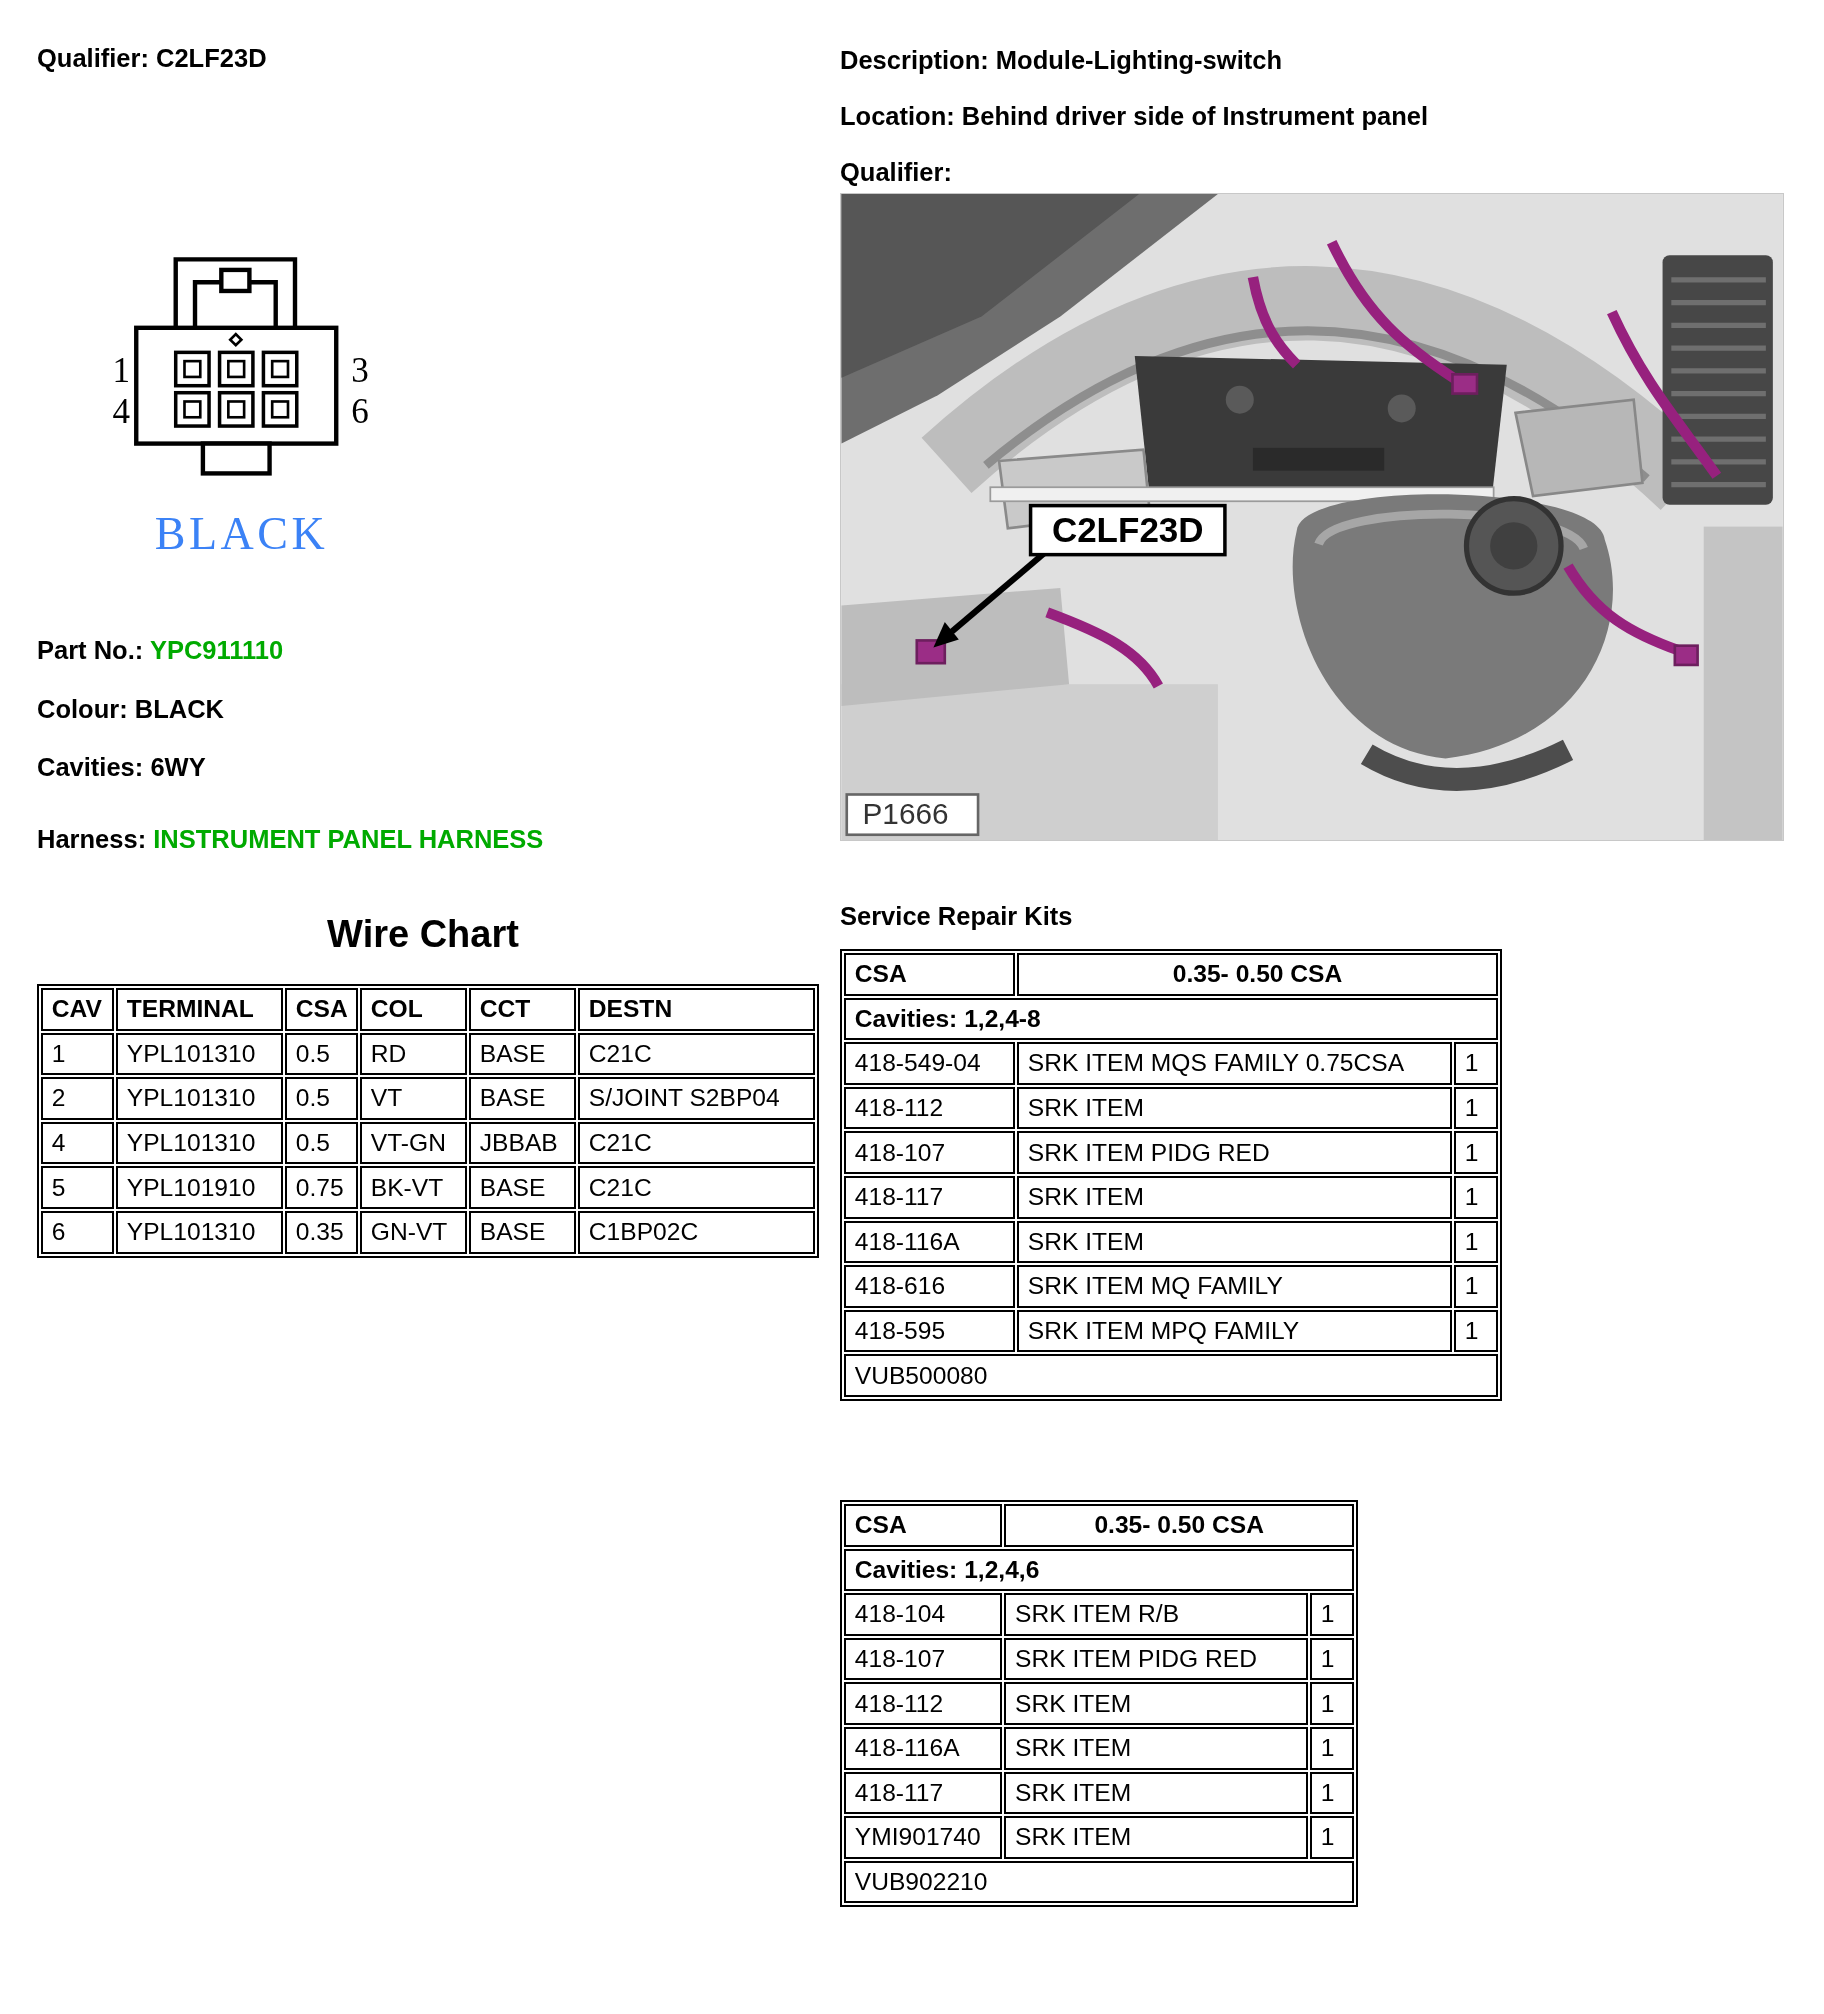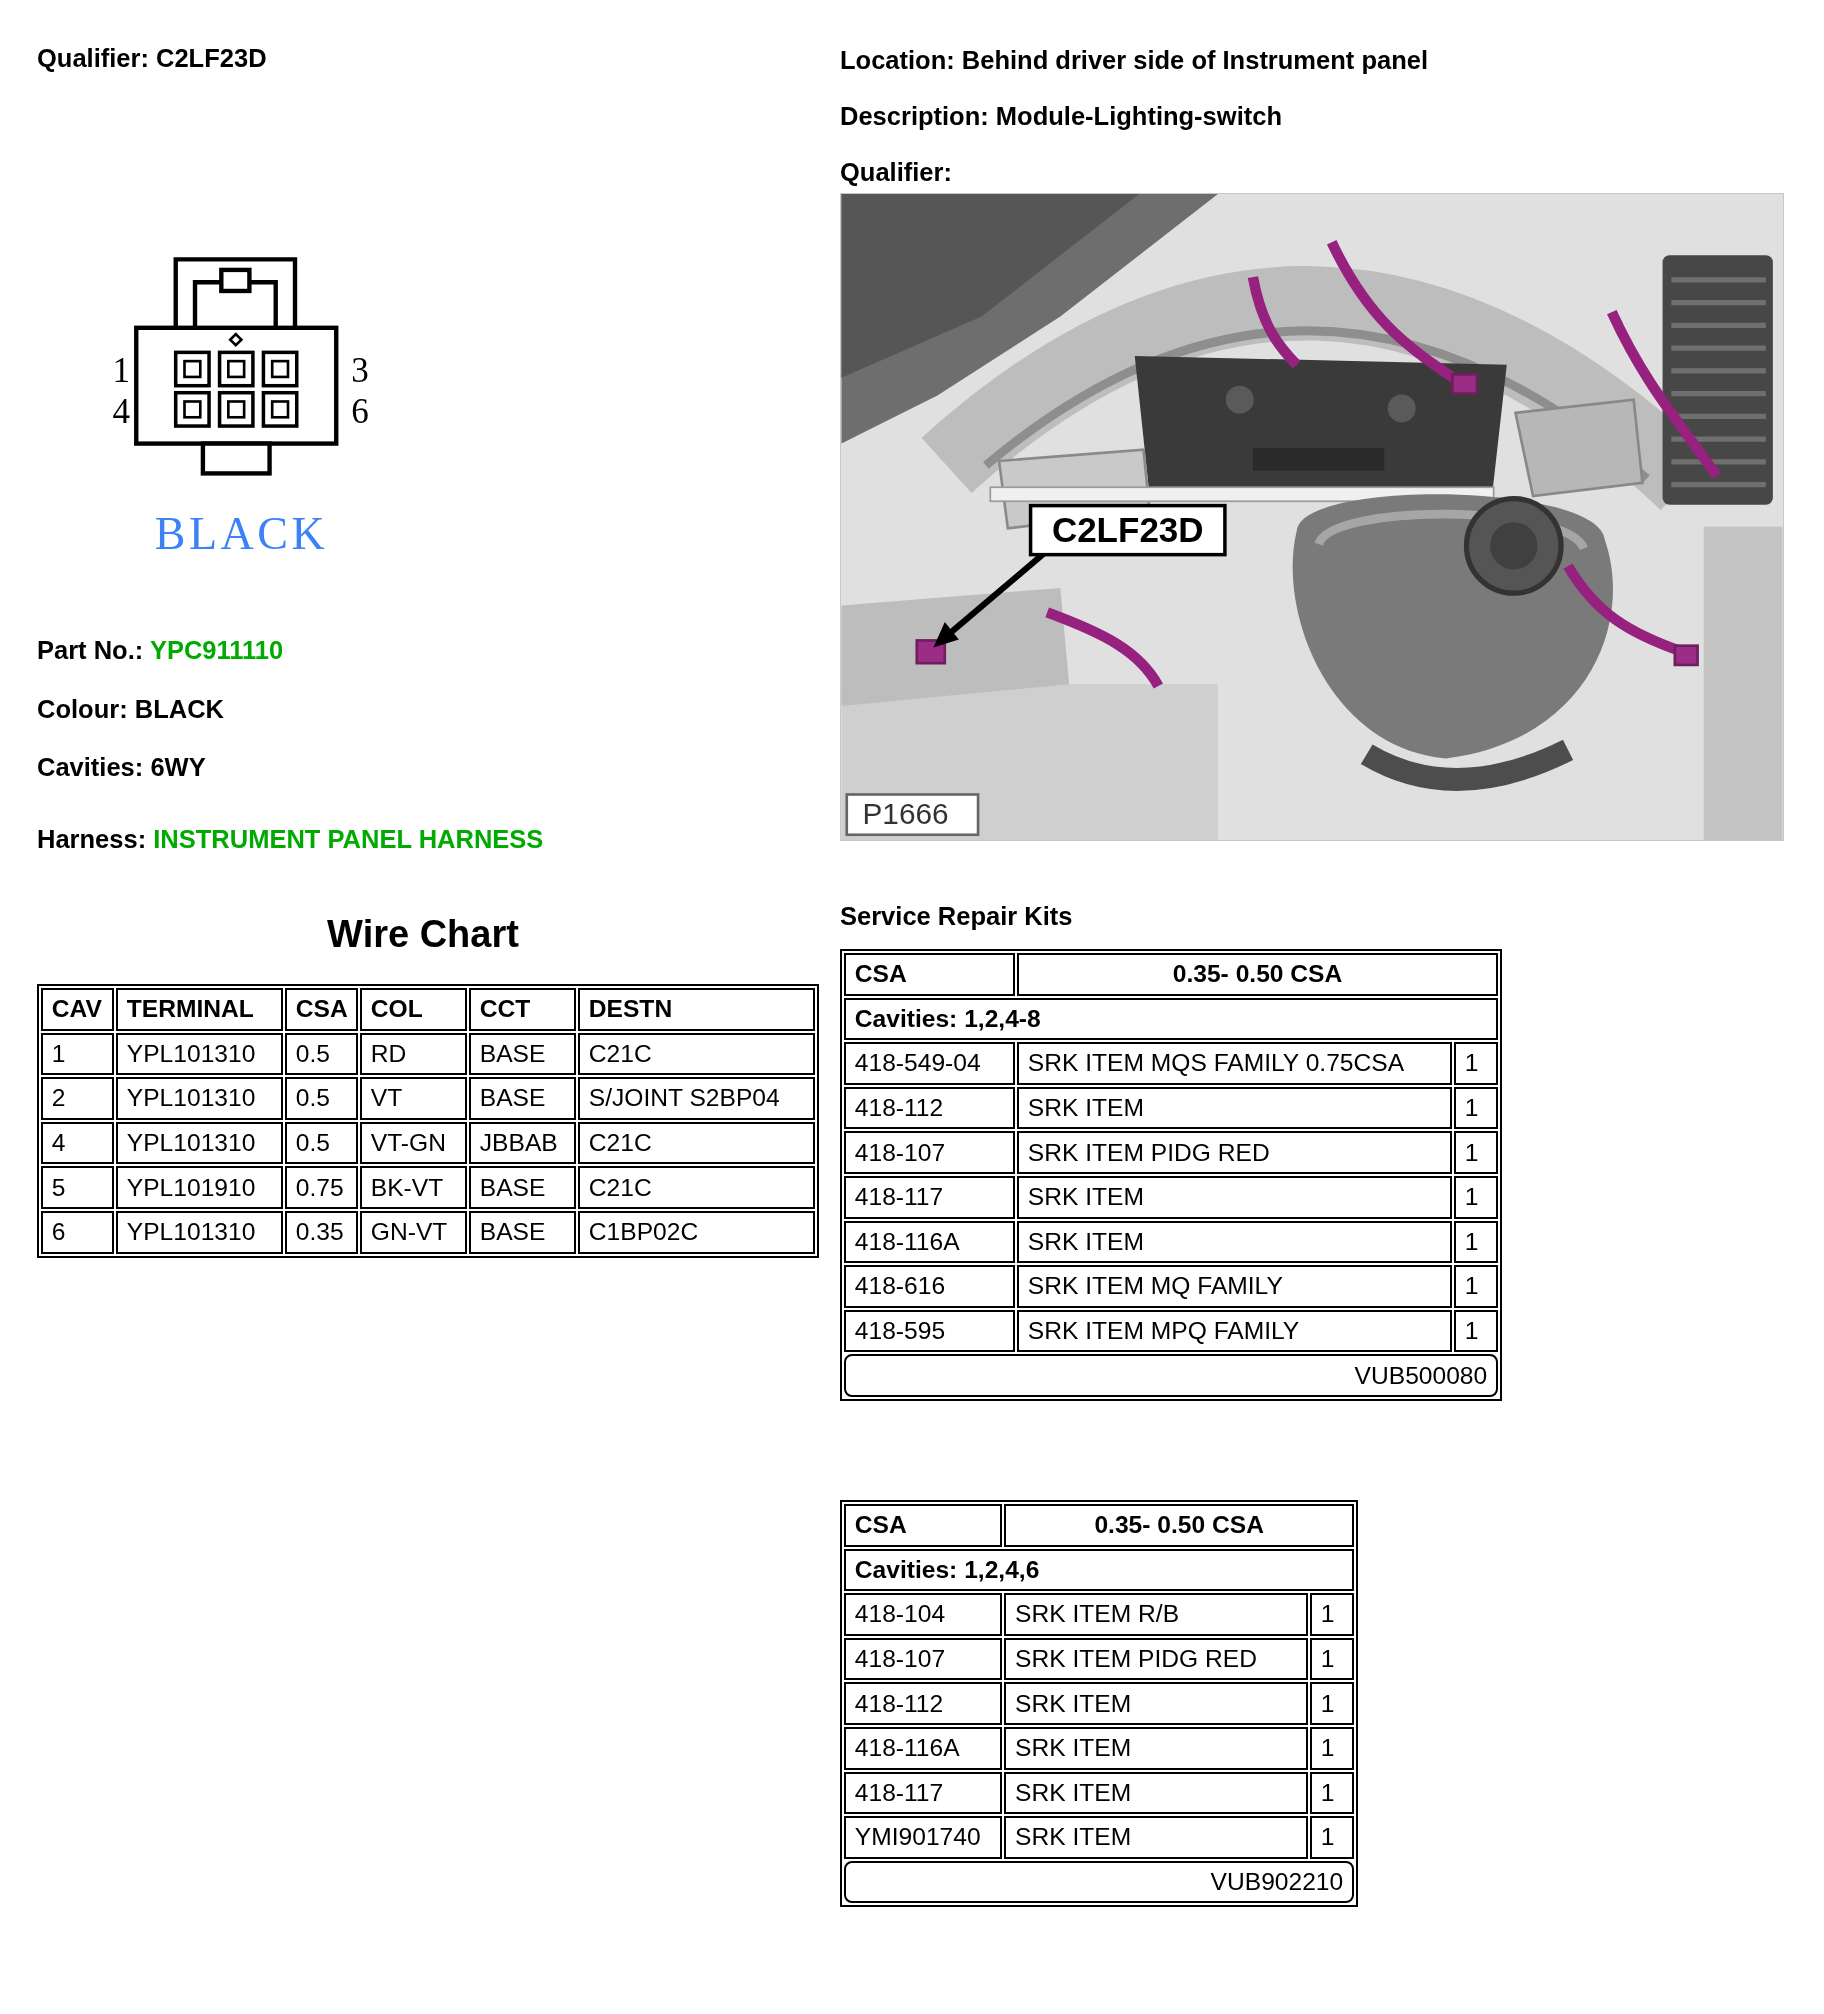--- a/index.html
+++ b/index.html
@@ -11,37 +11,37 @@
   .hline { font-weight:bold; font-size:25.5px; white-space:nowrap; }
   .hdr-right div { font-weight:bold; font-size:25.5px; white-space:nowrap; line-height:2.2; }
   .green { color:#00aa00; }
   .black-caption { font-family:"Liberation Serif", serif; font-size:46px; letter-spacing:3.5px; color:#3b82f6; text-align:center; }
   .wire-title { font-weight:bold; font-size:38px; text-align:center; }
 
   table.doc { border-collapse:separate; border-spacing:2.6px; border:2.6px solid #000; background:#fff; font-size:24.6px; table-layout:fixed;margin-top:8px; }
   table.doc td { border:2.6px solid #000; padding:5.3px 8.8px; white-space:nowrap; overflow:hidden; background:#fff; height:42px; vertical-align:middle; }
   table.doc td.b { font-weight:bold; }
   table.doc td.center { text-align:center; }
-  table.doc td.right { text-align:right;border-radius:8px; }
+  table.doc td.right { text-align:left; }
 
   .pin-num { font-family:"Liberation Serif", serif; font-size:40px; fill:#000; }
   .callout-text { font-family:"Liberation Sans", sans-serif; font-weight:bold; font-size:40px; fill:#000; }
   .figid-text { font-family:"Liberation Sans", sans-serif; font-size:34px; fill:#333; }
   .photo-frame { border:0.9px solid #c8c8c8; background:#e3e3e3; }
 </style>
 </head>
 <body>
 
 <div class="page">
 
   <div class="abs hline" style="left:37px; top:44px;">Qualifier: C2LF23D</div>
 
   <div class="abs hdr-right" style="left:840px; top:32px;">
+    <div>Description: Module-Lighting-switch</div>
     <div>Location: Behind driver side of Instrument panel</div>
-    <div>Description: Module-Lighting-switch</div>
     <div>Qualifier:</div>
   </div>
 
   <svg class="abs" style="left:88px; top:219px;" width="307" height="272" viewBox="0 0 350 310">
     <g fill="#ffffff" stroke="#000000" stroke-width="5">
       <path d="M100,124 V46 H236 V124" fill="none"></path>
       <path d="M122,124 V72 H214 V124" fill="none"></path>
       <rect x="152" y="58" width="32" height="24"></rect>
       <rect x="55" y="124" width="228" height="132"></rect>
       <rect x="131" y="256" width="76" height="34"></rect>

